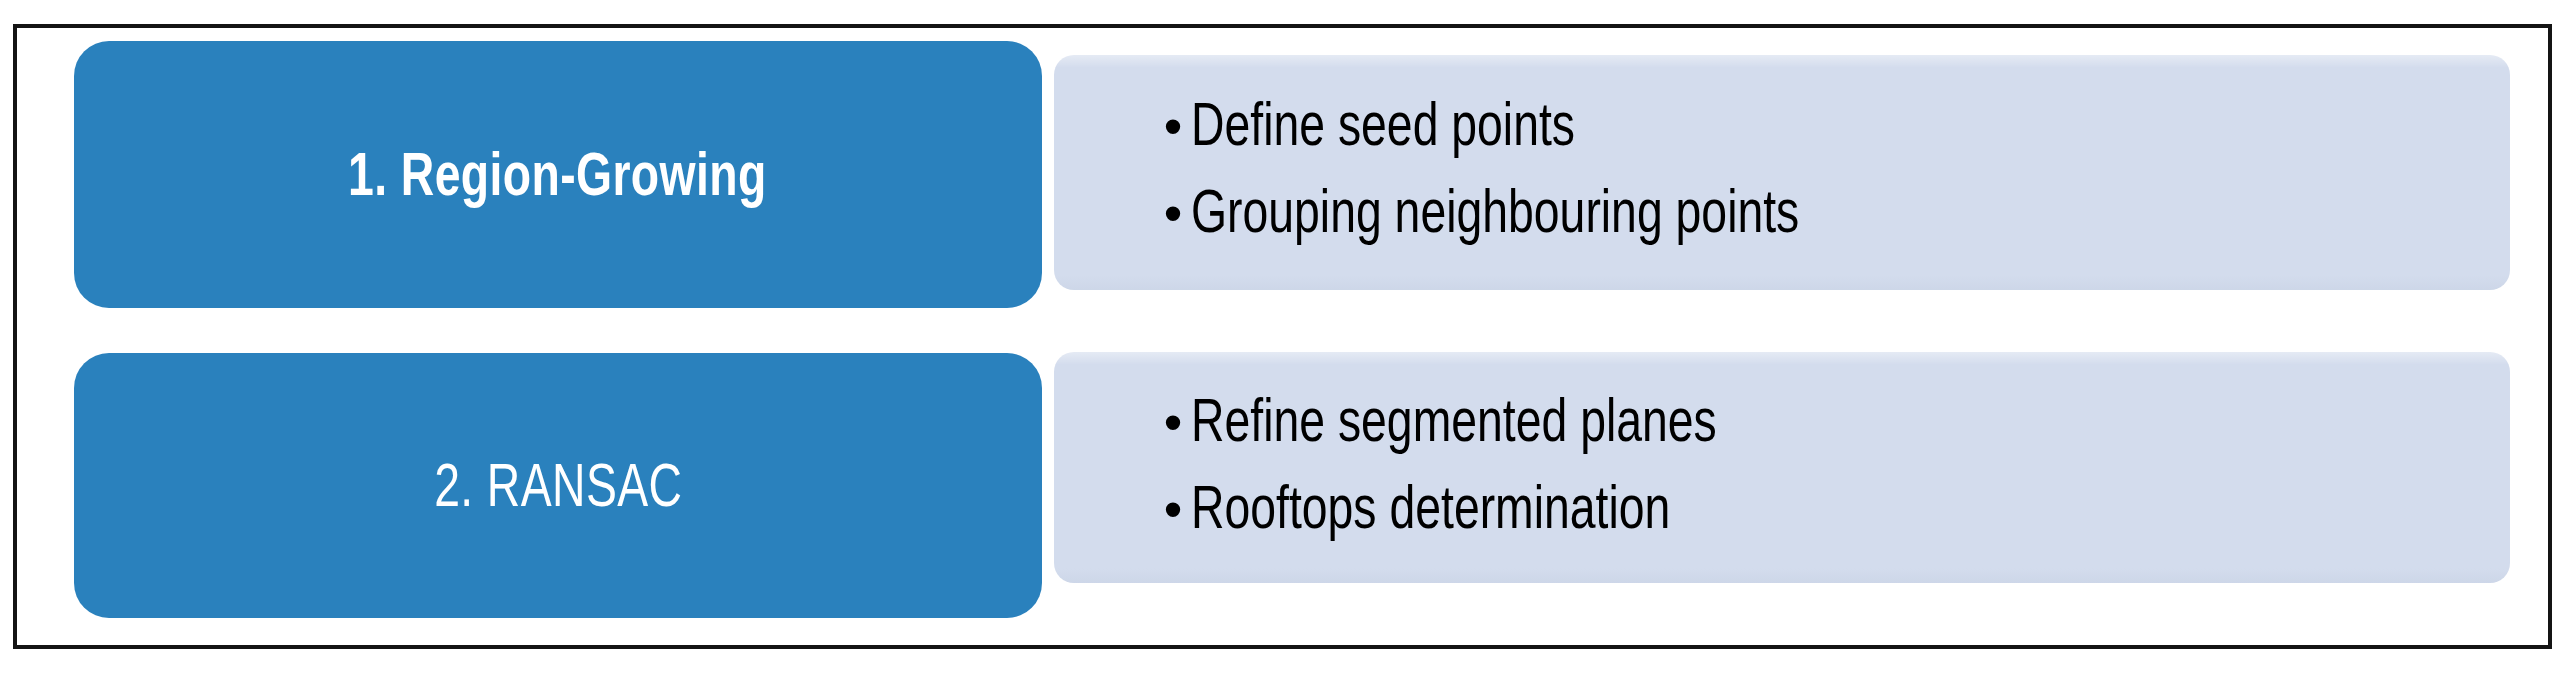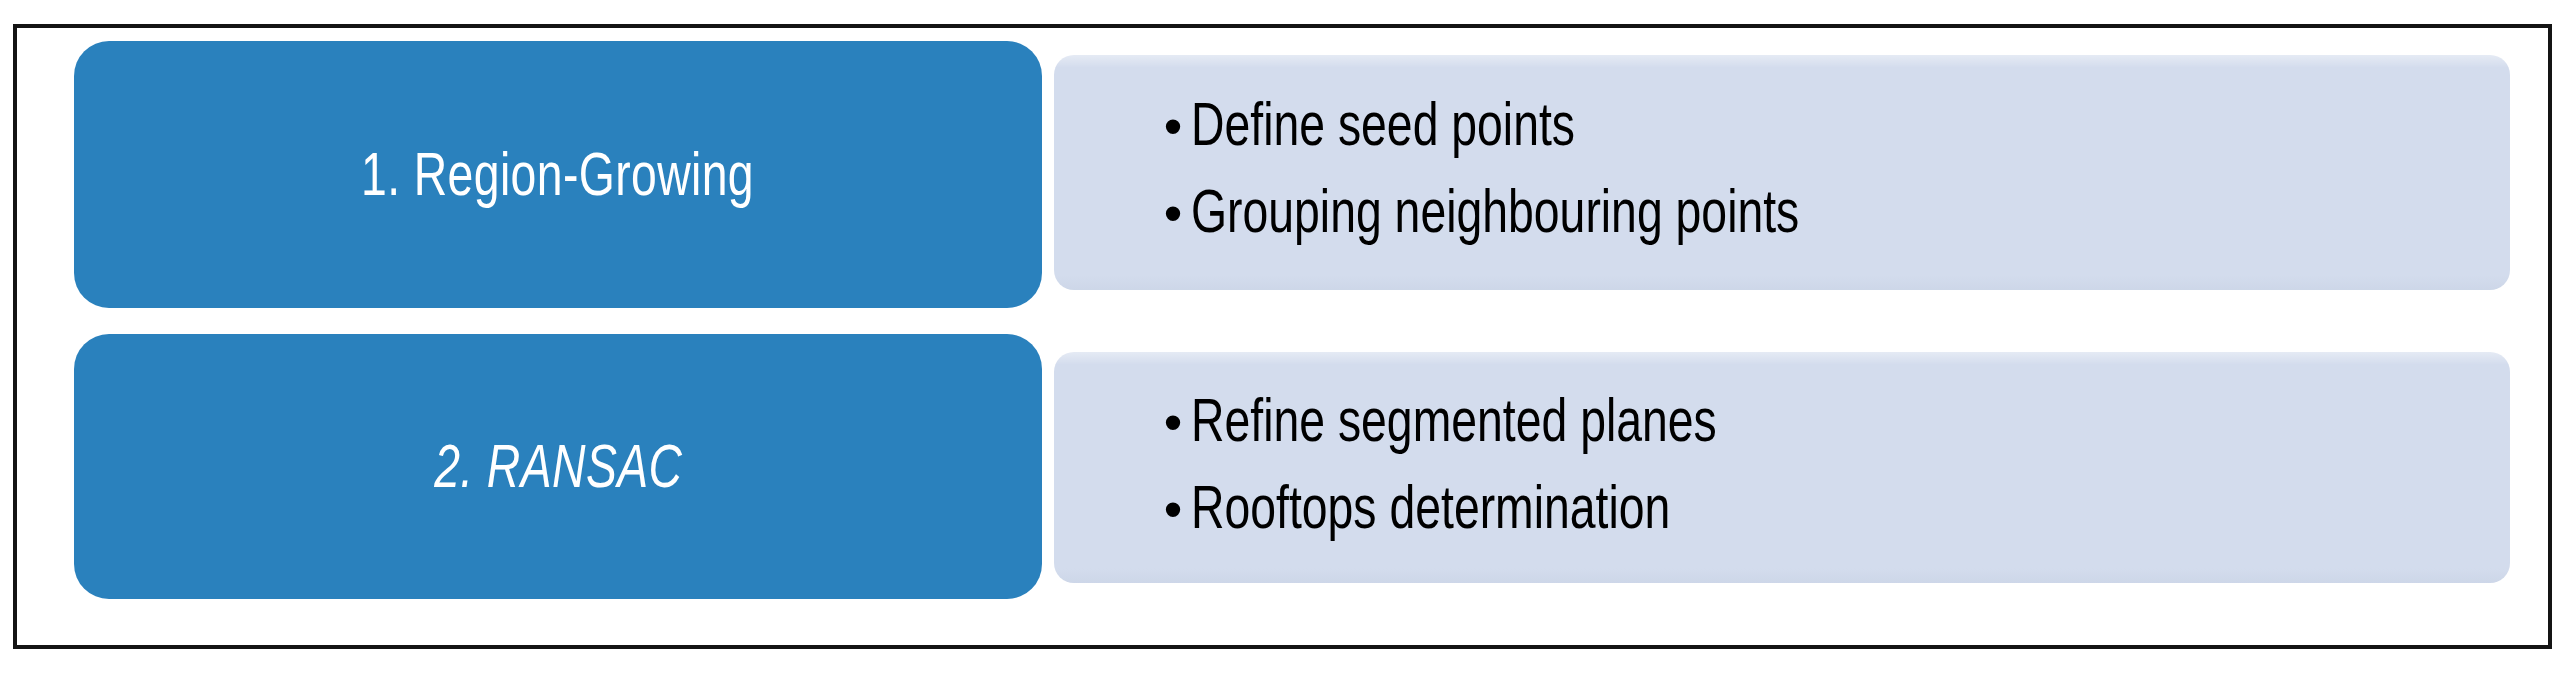--- a/index.html
+++ b/index.html
@@ -50,22 +50,22 @@
     position: absolute;
     left: 57px;
     width: 968px;
     border-radius: 35px;
     background: #2a81bd;
     display: flex;
     align-items: center;
     justify-content: center;
     box-sizing: border-box;
   }
-  .row-1 .step-box { top: 12.8px;  height: 267px; }
-  .row-2 .step-box { top: 9px;  height: 265px; font-style: italic; }
+  .row-1 .step-box { top: 12.8px;  height: 267px; font-weight: bold; }
+  .row-2 .step-box { top: 28px;  height: 265px; }
 
   .step-label {
     color: #ffffff;
     font-size: 61px;
     line-height: 1;
     font-family: "Liberation Sans Narrow", "Liberation Sans", "DejaVu Sans", sans-serif;
     font-stretch: condensed;
     transform: scaleX(0.76);
     transform-origin: center center;
     white-space: nowrap;

